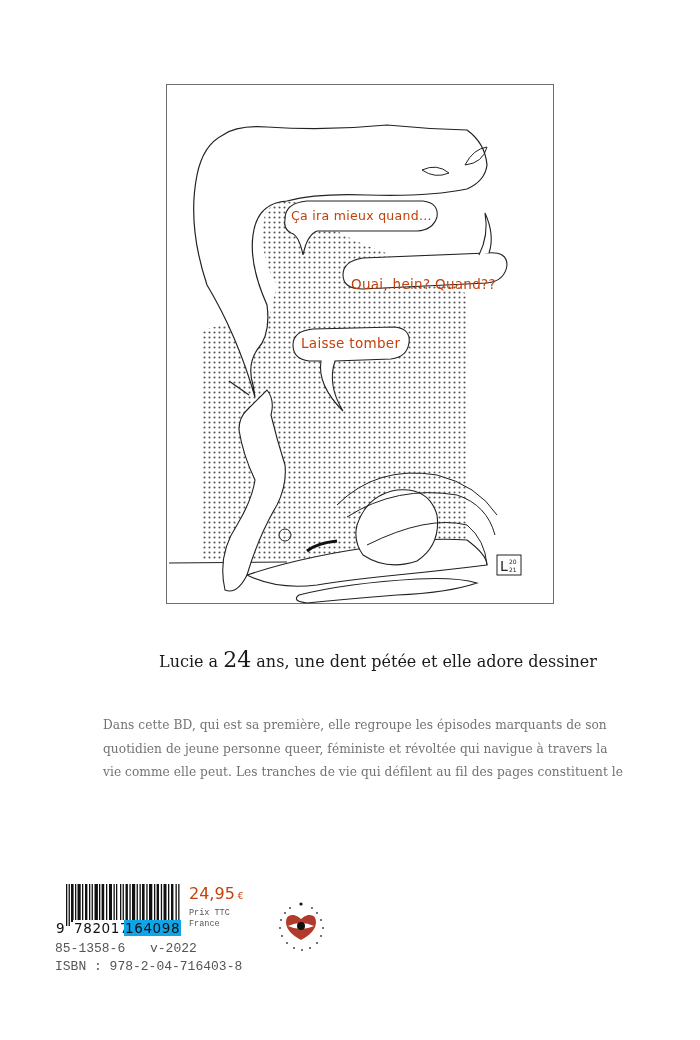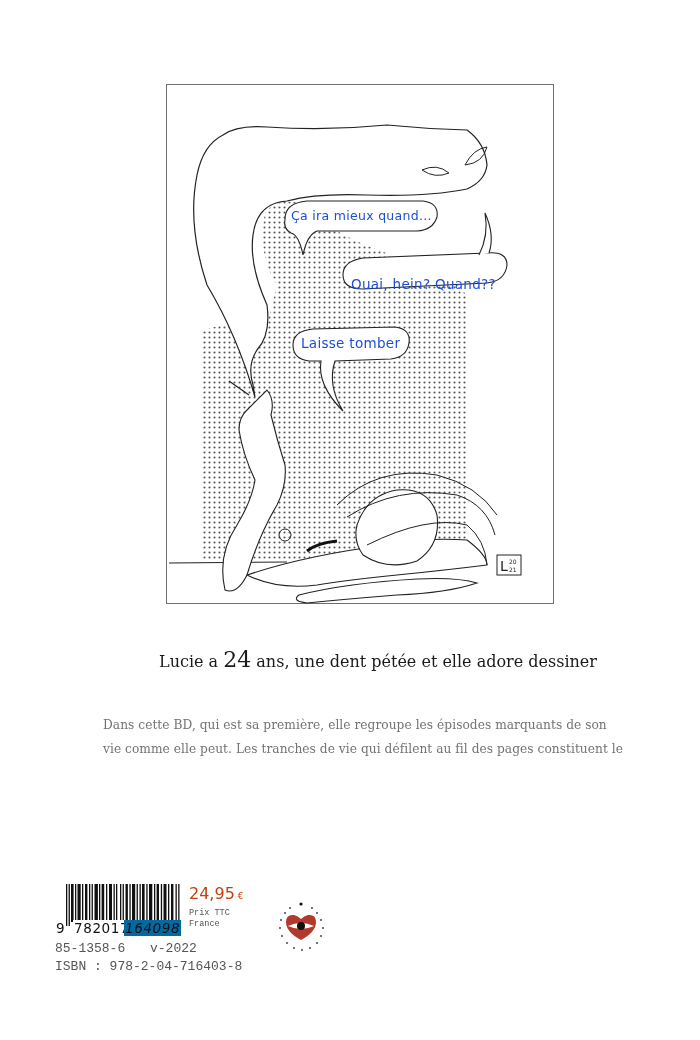--- a/index.html
+++ b/index.html
@@ -7,21 +7,21 @@
     width:700px; height:1040px; background:#ffffff; position:relative; overflow:hidden;
     font-family: "DejaVu Serif", serif; color:#1a1a1a;
   }
   .frame {
     position:absolute; left:166px; top:84px; width:388px; height:520px;
     border:1.5px solid #6f6f6f; box-sizing:border-box; background:#fff;
   }
   .frame svg { position:absolute; left:0; top:0; }
   .bubble-text {
     position:absolute; font-family:"DejaVu Sans", sans-serif; font-size:12.5px;
-    color:#1d4ed8; letter-spacing:0.3px; white-space:nowrap;
+    color:#c2410c; letter-spacing:0.3px; white-space:nowrap;
   }
   .heading {
     position:absolute; left:0; width:700px; text-align:center;
     font-family:"DejaVu Serif", serif; font-size:16px; color:#1a1a1a;
     line-height:27px; top:646px;padding-left:28px;
   }
   .heading .big { font-size:22px; }
   .heading .line { display:block; white-space:nowrap; }
   .body-text {
     position:absolute; left:103px; width:500px; top:714px;
@@ -32,21 +32,21 @@
   .barcode {
     position:absolute; left:66px; top:884px; width:116px; height:42px;
   }
   .barcode-digits {
     position:absolute; left:56px; top:920px; width:130px;
     font-family:"DejaVu Sans", sans-serif; font-size:13.5px; color:#111; letter-spacing:0.6px;
     background:transparent;
   }
   .barcode-digits .first { position:absolute; left:0; top:0; }
   .barcode-digits .g1 { position:absolute; left:17px; top:0; background:#fff; padding:0 1px; }
-  .barcode-digits .g2 { position:absolute; left:68px; top:0; background:#0369a1; padding:0 1px;font-style:italic; }
+  .barcode-digits .g2 { position:absolute; left:68px; top:0; background:#0ea5e9; padding:0 1px; }
   .price {
     position:absolute; left:189px; top:884px; font-family:"DejaVu Sans", sans-serif;
     font-size:16px; color:#c2410c;
   }
   .price .cur { font-size:9px; margin-left:3px; }
   .price-label {
     position:absolute; left:189px; top:908px; font-family:"Liberation Mono", monospace;
     font-size:8.5px; color:#555; line-height:11px;
   }
   .small-code {
@@ -105,20 +105,21 @@
   <span class="bubble-text" style="left:184px; top:178px; font-size:13.5px;margin-top:13px;">Ouai, hein? Quand??</span>
   <span class="bubble-text" style="left:134px; top:250px; font-size:13.5px;">Laisse tomber</span>
 </div>
 
 <div class="heading">
   <span class="line"><span>Lucie a </span><span class="big">24</span><span> ans, une dent pétée et elle adore dessiner</span></span>
 </div>
 
 <div class="body-text">
   <span class="line">Dans cette BD, qui est sa première, elle regroupe les épisodes marquants de son</span>
+  <span class="line">quotidien de jeune personne queer, féministe et révoltée qui navigue à travers la</span>
   <span class="line">vie comme elle peut. Les tranches de vie qui défilent au fil des pages constituent le</span>
 </div>
 
 <svg class="barcode" viewBox="0 0 116 42">
   <g fill="#111">
     <rect x="0" y="0" width="1.3" height="42"></rect>
       <rect x="2.6" y="0" width="1.3" height="42"></rect>
     <rect x="5" y="0" width="2.6" height="38"></rect>
       <rect x="9" y="0" width="1.3" height="38"></rect>
     <rect x="11.5" y="0" width="3.2" height="38"></rect>

